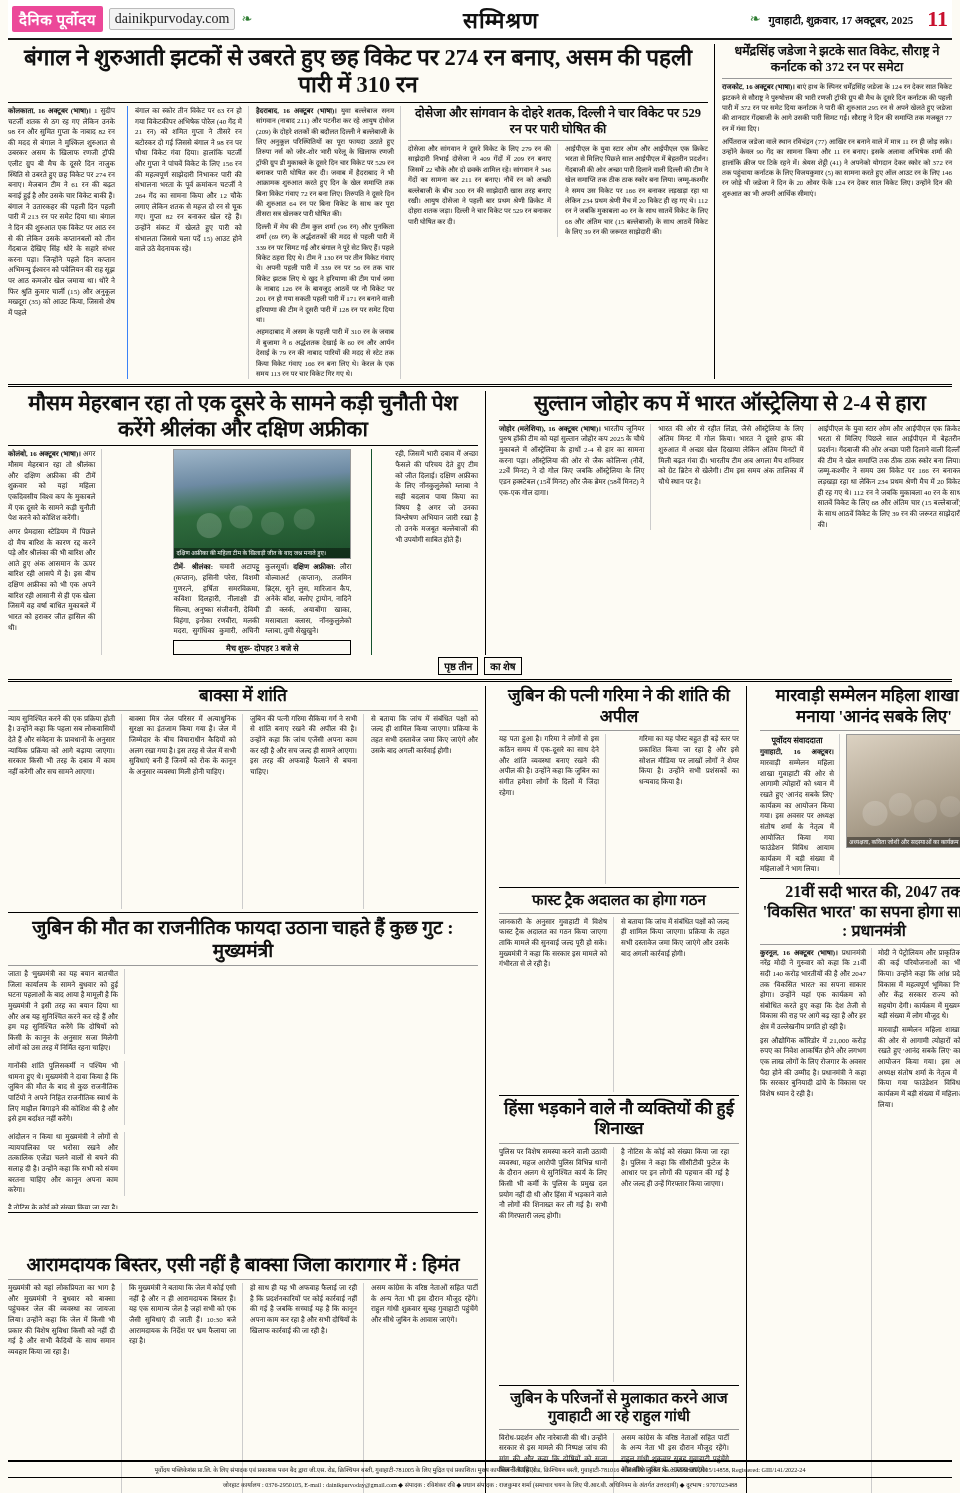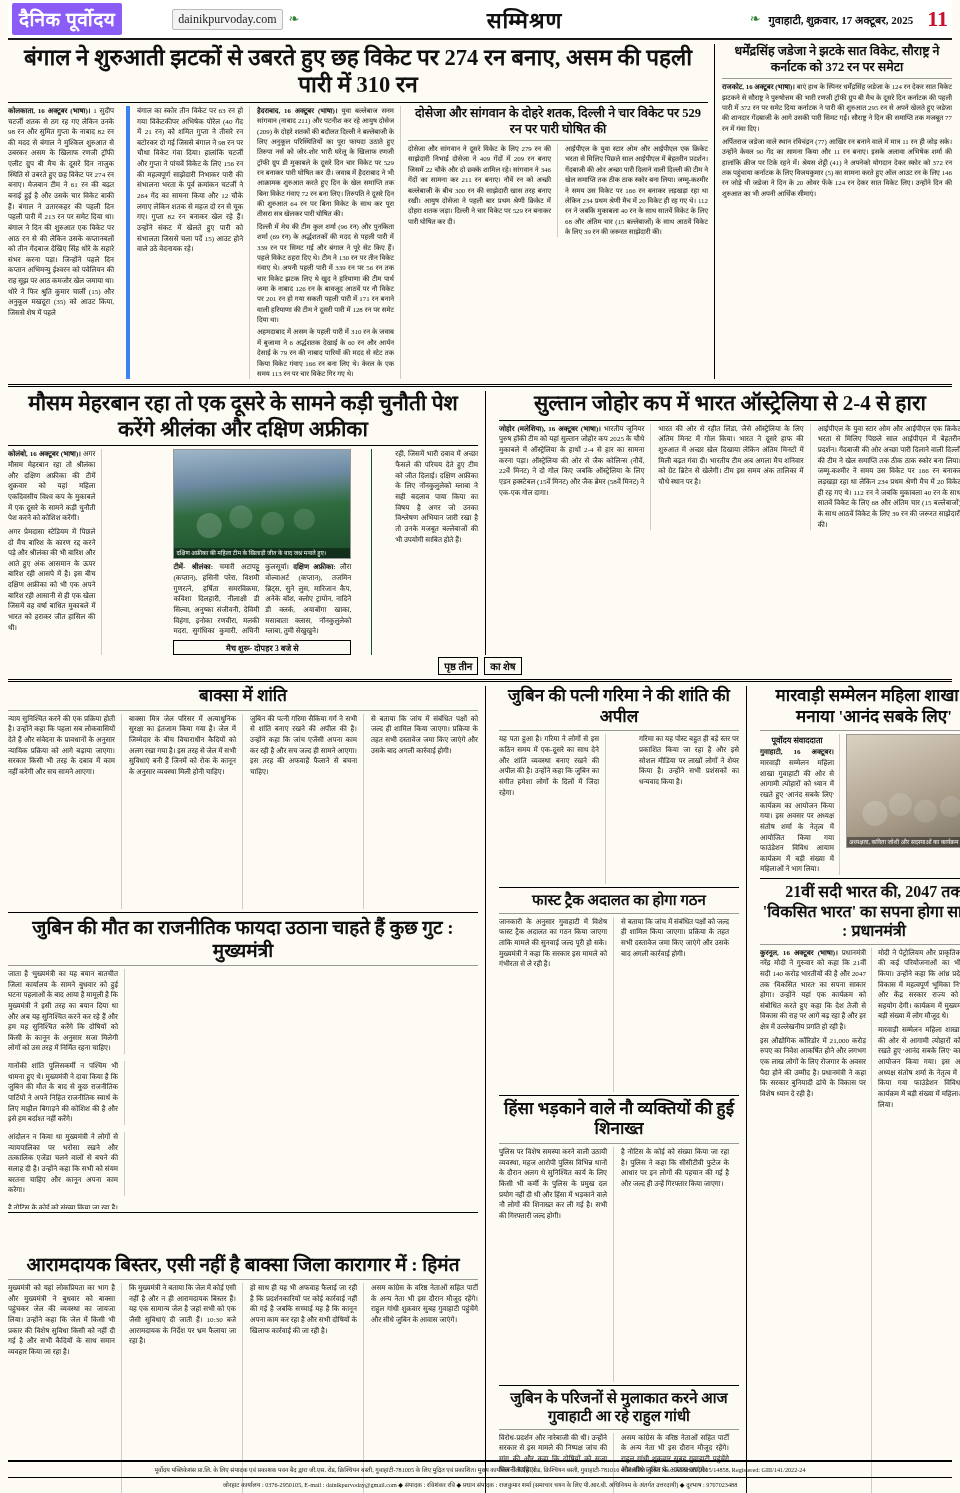--- a/index.html
+++ b/index.html
@@ -22,28 +22,28 @@
     height:34px;display:flex;align-items:center;
     border-bottom:2px solid #1a1a1a;
     padding:2px 4px;
     gap:8px;
     background:#fff;
   }
   .logo-block{
     display:flex;align-items:center;gap:6px;flex:0 0 auto;
   }
   .logo-red{
-    background:#8b5cf6;color:#fff;font-weight:bold;
-    font-size:19px;padding:3px 7px;border-radius:2px;
+    background:#ec4899;color:#fff;font-weight:bold;
+    font-size:15px;padding:3px 7px;border-radius:2px;
     letter-spacing:.5px;
     white-space:nowrap;
   }
   .logo-site{
-    font-size:12px;color:#222;border:1px solid #bbb;padding:2px 5px;
-    background:#f3f3f3;border-radius:2px;white-space:nowrap;margin-left:44px;
+    font-size:14px;color:#222;border:1px solid #bbb;padding:2px 5px;
+    background:#f3f3f3;border-radius:2px;white-space:nowrap;
   }
   .leaf-ico{font-size:13px;color:#2e7d32;}
   .center-title{
     flex:1;text-align:center;font-size:22px;font-weight:bold;
     letter-spacing:1px;
   }
   .edition{
     font-size:11px;text-align:right;white-space:nowrap;flex:0 0 auto;
     font-weight:bold;
   }
@@ -130,21 +130,21 @@
   </div>
 
   <div class="band" style="margin-top:4px;">
 
     <div style="width:700px;">
       <div class="hl big" style="font-size:22.5px;">बंगाल ने शुरुआती झटकों से उबरते हुए छह विकेट पर 274 रन बनाए, असम की पहली पारी में 310 रन</div>
       <div class="rule"></div>
 
       <div style="display:flex;gap:7px;">
 
-        <div style="width:110px;border-right:4px solid #3b82f6;padding-right:12px;">
+        <div style="width:110px;border-right:1px solid #3b82f6;padding-right:12px;">
           <div class="body-txt"><span class="dateline">कोलकाता, 16 अक्टूबर (भाषा)।</span>
             <span>1 सुदीप चटर्जी शतक से ठग रह गए लेकिन उनके 98 रन और सुमित गुप्ता के नाबाद 82 रन की मदद से बंगाल ने मुश्किल शुरुआत से उबरकर असम के खिलाफ रणजी ट्रॉफी एलीट ग्रुप बी मैच के दूसरे दिन नाजुक स्थिति से उबरते हुए छह विकेट पर 274 रन बनाए। मेजबान टीम ने 61 रन की बढ़त बनाई हुई है और उसके चार विकेट बाकी हैं। बंगाल ने उतारकहर की पहली दिन पहली पारी में 213 रन पर समेट दिया था। बंगाल ने दिन की शुरुआत एक विकेट पर आठ रन से की लेकिन उसके कप्तानबलों को तीन गेंदबाज देखिए सिंह थोरे के सहारे संभर करना पड़ा। जिन्होंने पहले दिन कप्तान अभिमन्यु ईश्वरन को पवेलियन की राह सूझ पर आठ कमजोर खेल जमाया था। थोरे ने फिर श्रुति कुमार चार्ली (15) और अनुकूल मखदूरा (35) को आउट किया, जिससे शेष में पहले</span></div>
         </div>
 
         <div style="width:110px;border-right:1px solid #ccc;padding-right:6px;">
           <div class="body-txt">बंगाल का स्कोर तीन विकेट पर 63 रन हो गया विकेटकीपर अभिषेक पोरेल (40 गेंद में 21 रन) को शमित गुप्ता ने तीसरे रन बटोरकर दो गई जिससे बंगाल ने 98 रन पर चौथा विकेट गंवा दिया। हालांकि चटर्जी और गुप्ता ने पांचवें विकेट के लिए 156 रन की महत्वपूर्ण साझेदारी निभाकर पारी की संभालना भरता के पूर्व क्रमांकन चटर्जी ने 264 गेंद का सामना किया और 12 चौके लगाए लेकिन शतक से महज दो रन से चूक गए। गुप्ता 82 रन बनाकर खेल रहे हैं। उन्होंने संकट में खेलते हुए पारी को संभालता जिससे चला पर्दे 15) आउट होने वाले उठे वेदनायक रहे।</div>
         </div>
 
         <div style="width:142px;border-right:1px solid #ccc;padding-right:6px;">
           <div class="body-txt" style="font-size:6.9px;"><span class="dateline">हैदराबाद, 16 अक्टूबर (भाषा)।</span>

